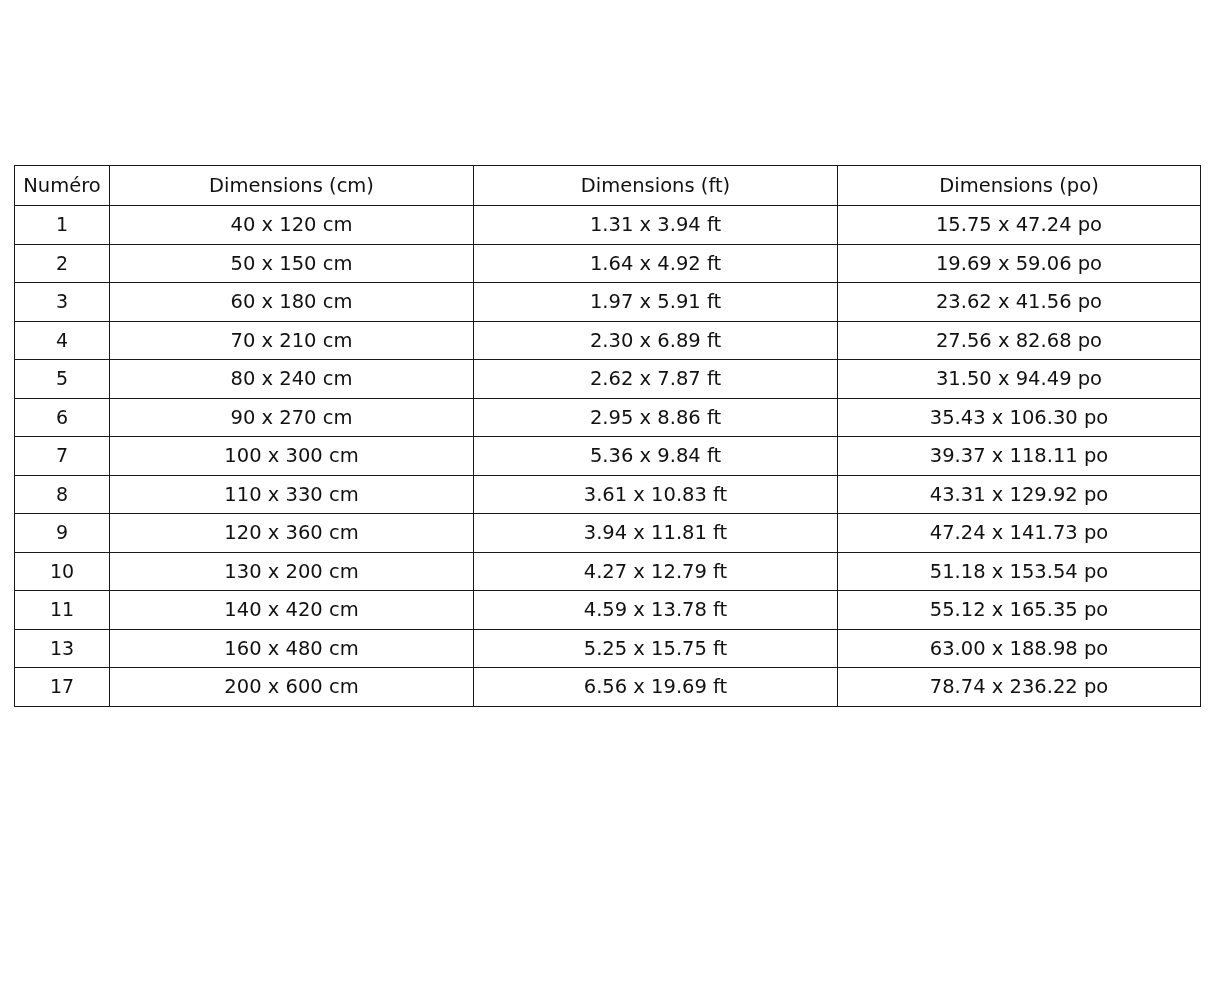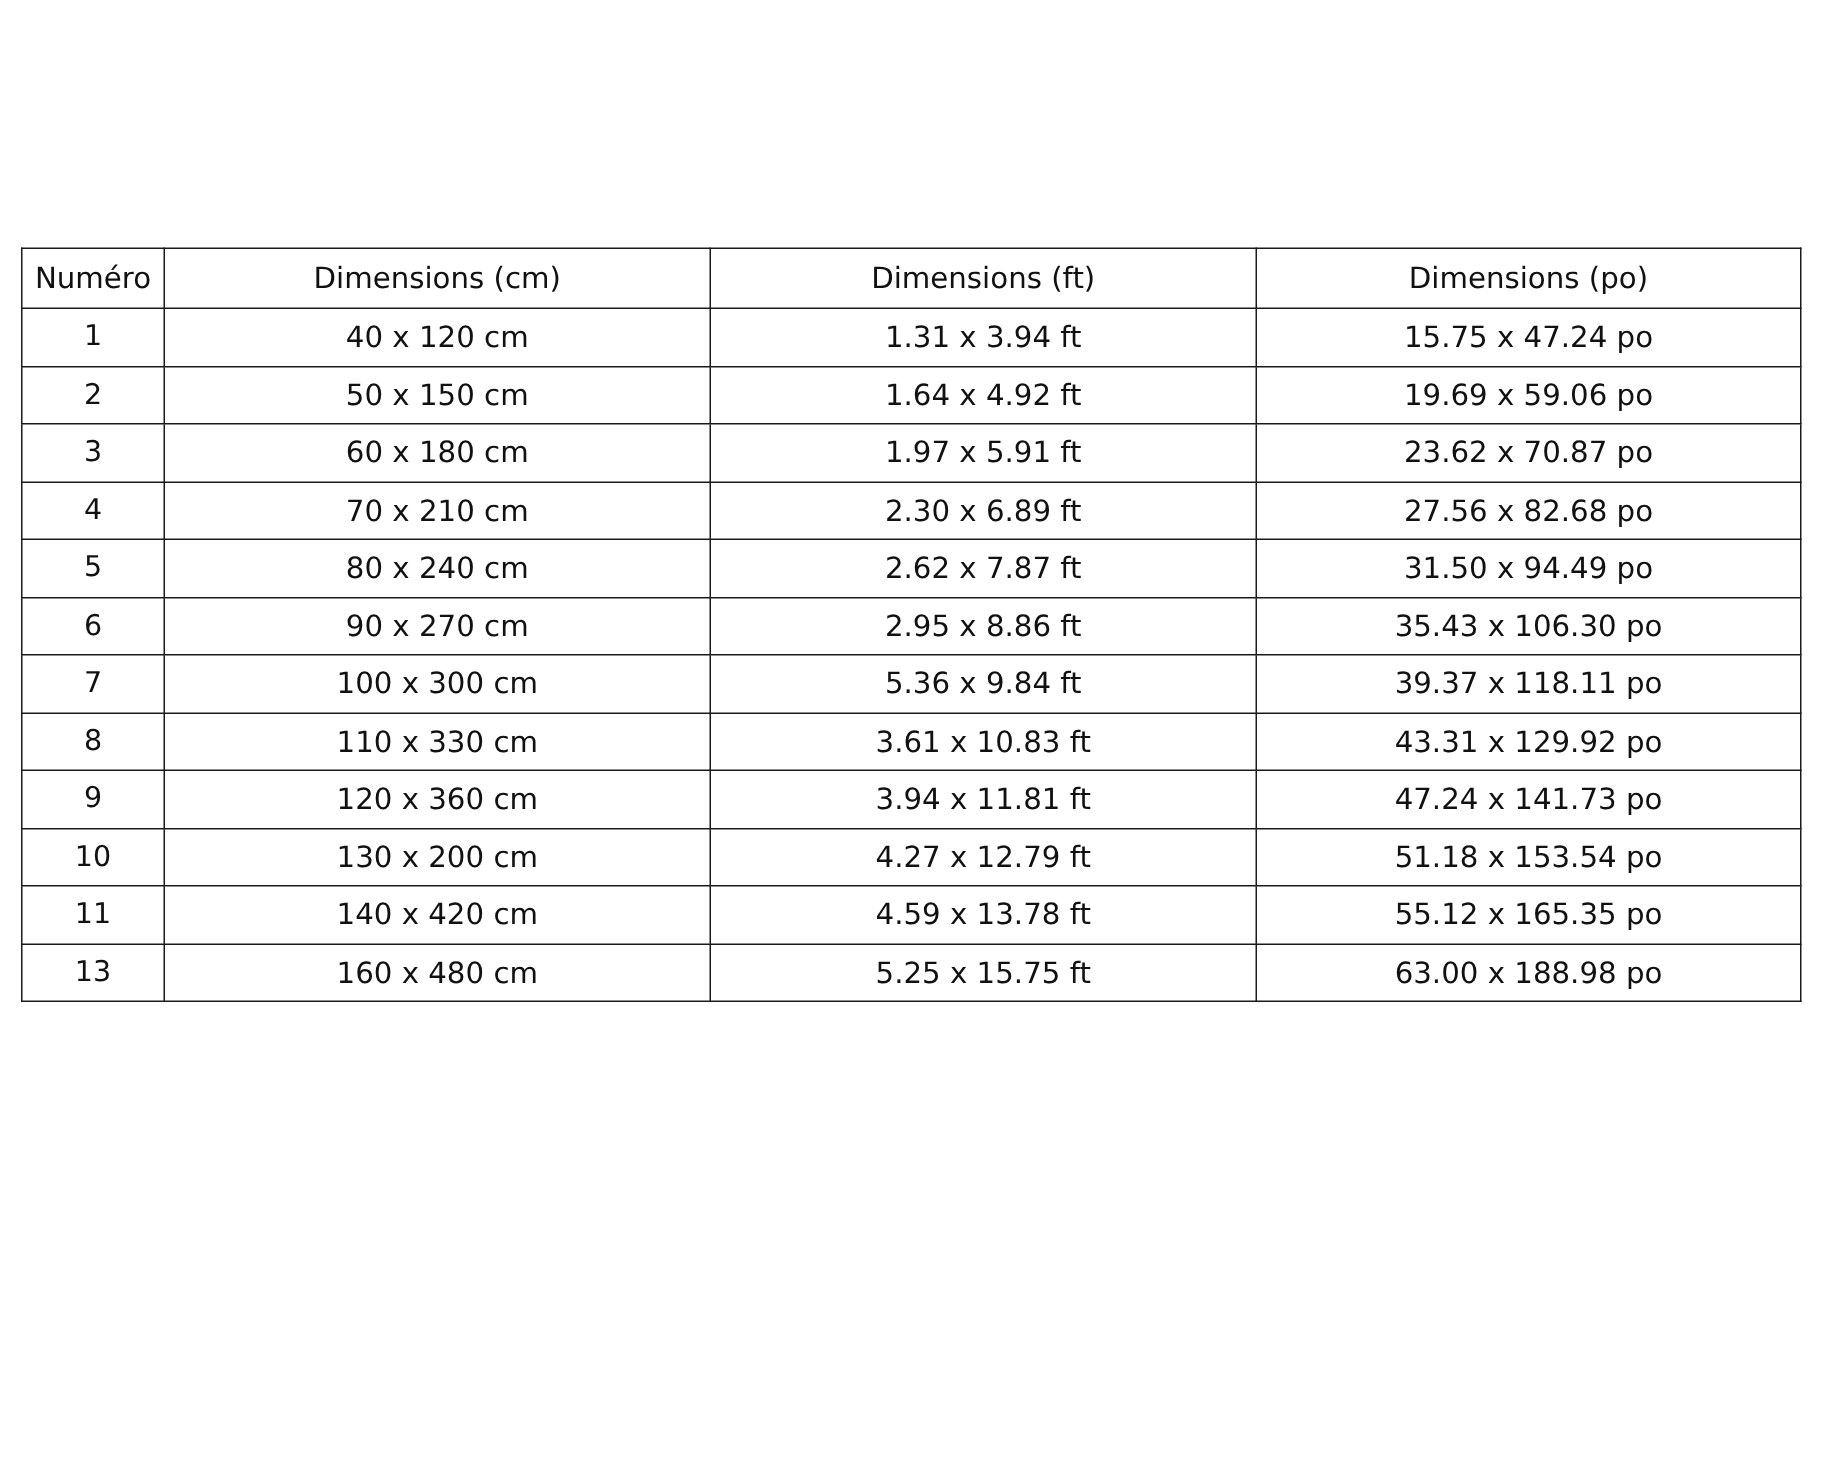--- a/index.html
+++ b/index.html
@@ -90,21 +90,21 @@
         <tr>
           <td class="num">2</td>
           <td>50 x 150 cm</td>
           <td>1.64 x 4.92 ft</td>
           <td>19.69 x 59.06 po</td>
         </tr>
         <tr>
           <td class="num">3</td>
           <td>60 x 180 cm</td>
           <td>1.97 x 5.91 ft</td>
-          <td>23.62 x 70.87 po</td>
+          <td>23.62 x 41.56 po</td>
         </tr>
         <tr>
           <td class="num">4</td>
           <td>70 x 210 cm</td>
           <td>2.30 x 6.89 ft</td>
           <td>27.56 x 82.68 po</td>
         </tr>
         <tr>
           <td class="num">5</td>
           <td>80 x 240 cm</td>
@@ -146,16 +146,22 @@
           <td>140 x 420 cm</td>
           <td>4.59 x 13.78 ft</td>
           <td>55.12 x 165.35 po</td>
         </tr>
         <tr>
           <td class="num">13</td>
           <td>160 x 480 cm</td>
           <td>5.25 x 15.75 ft</td>
           <td>63.00 x 188.98 po</td>
         </tr>
+        <tr>
+          <td class="num">17</td>
+          <td>200 x 600 cm</td>
+          <td>6.56 x 19.69 ft</td>
+          <td>78.74 x 236.22 po</td>
+        </tr>
       </tbody>
     </table>
   </div>
 </div>
 
 </body></html>

